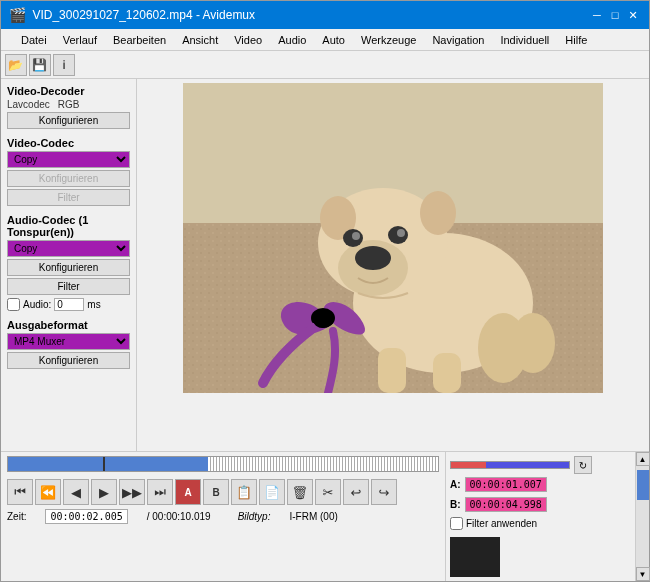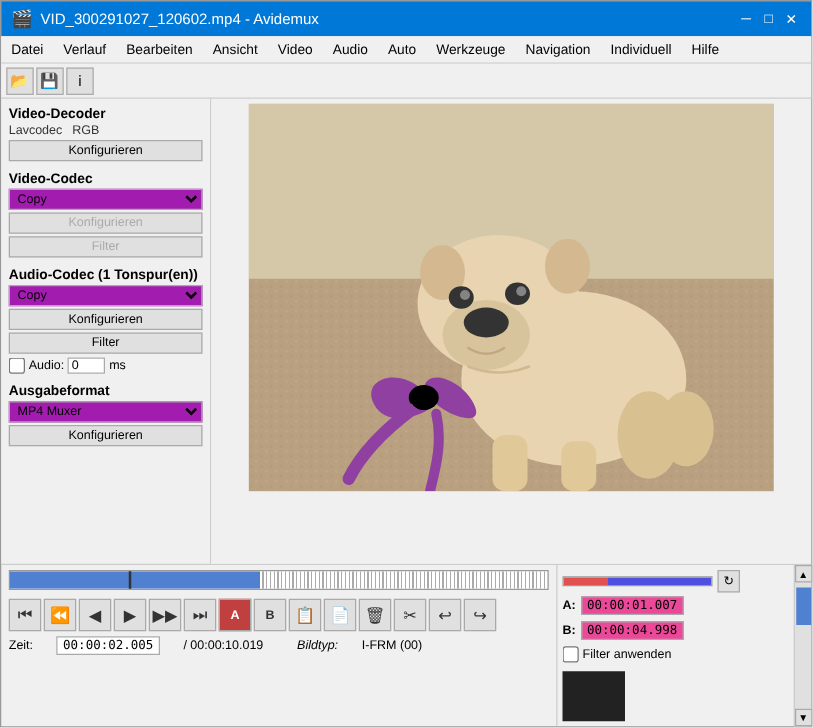--- a/index.html
+++ b/index.html
@@ -50,21 +50,21 @@
       display: flex;
       align-items: center;
       justify-content: center;
     }
     .menu-bar {
       background: #f0f0f0;
       border-bottom: 1px solid #ccc;
       display: flex;
       align-items: center;
       height: 22px;
-      padding: 0 0;
+      padding: 0 12px;
       flex-shrink: 0;
     }
     .menu-item {
       padding: 2px 8px;
       cursor: pointer;
       font-size: 11px;
       color: #000;
     }
     .toolbar {
       background: #f0f0f0;
@@ -86,21 +86,21 @@
       justify-content: center;
       cursor: pointer;
       font-size: 12px;
     }
     .main-content {
       display: flex;
       flex: 1;
       overflow: hidden;
     }
     .left-panel {
-      width: 168px;
+      width: 136px;
       padding: 6px 6px;
       background: #f0f0f0;
       border-right: 1px solid #ccc;
       display: flex;
       flex-direction: column;
       gap: 4px;
       flex-shrink: 0;
       overflow-y: auto;
     }
     .section-title {

